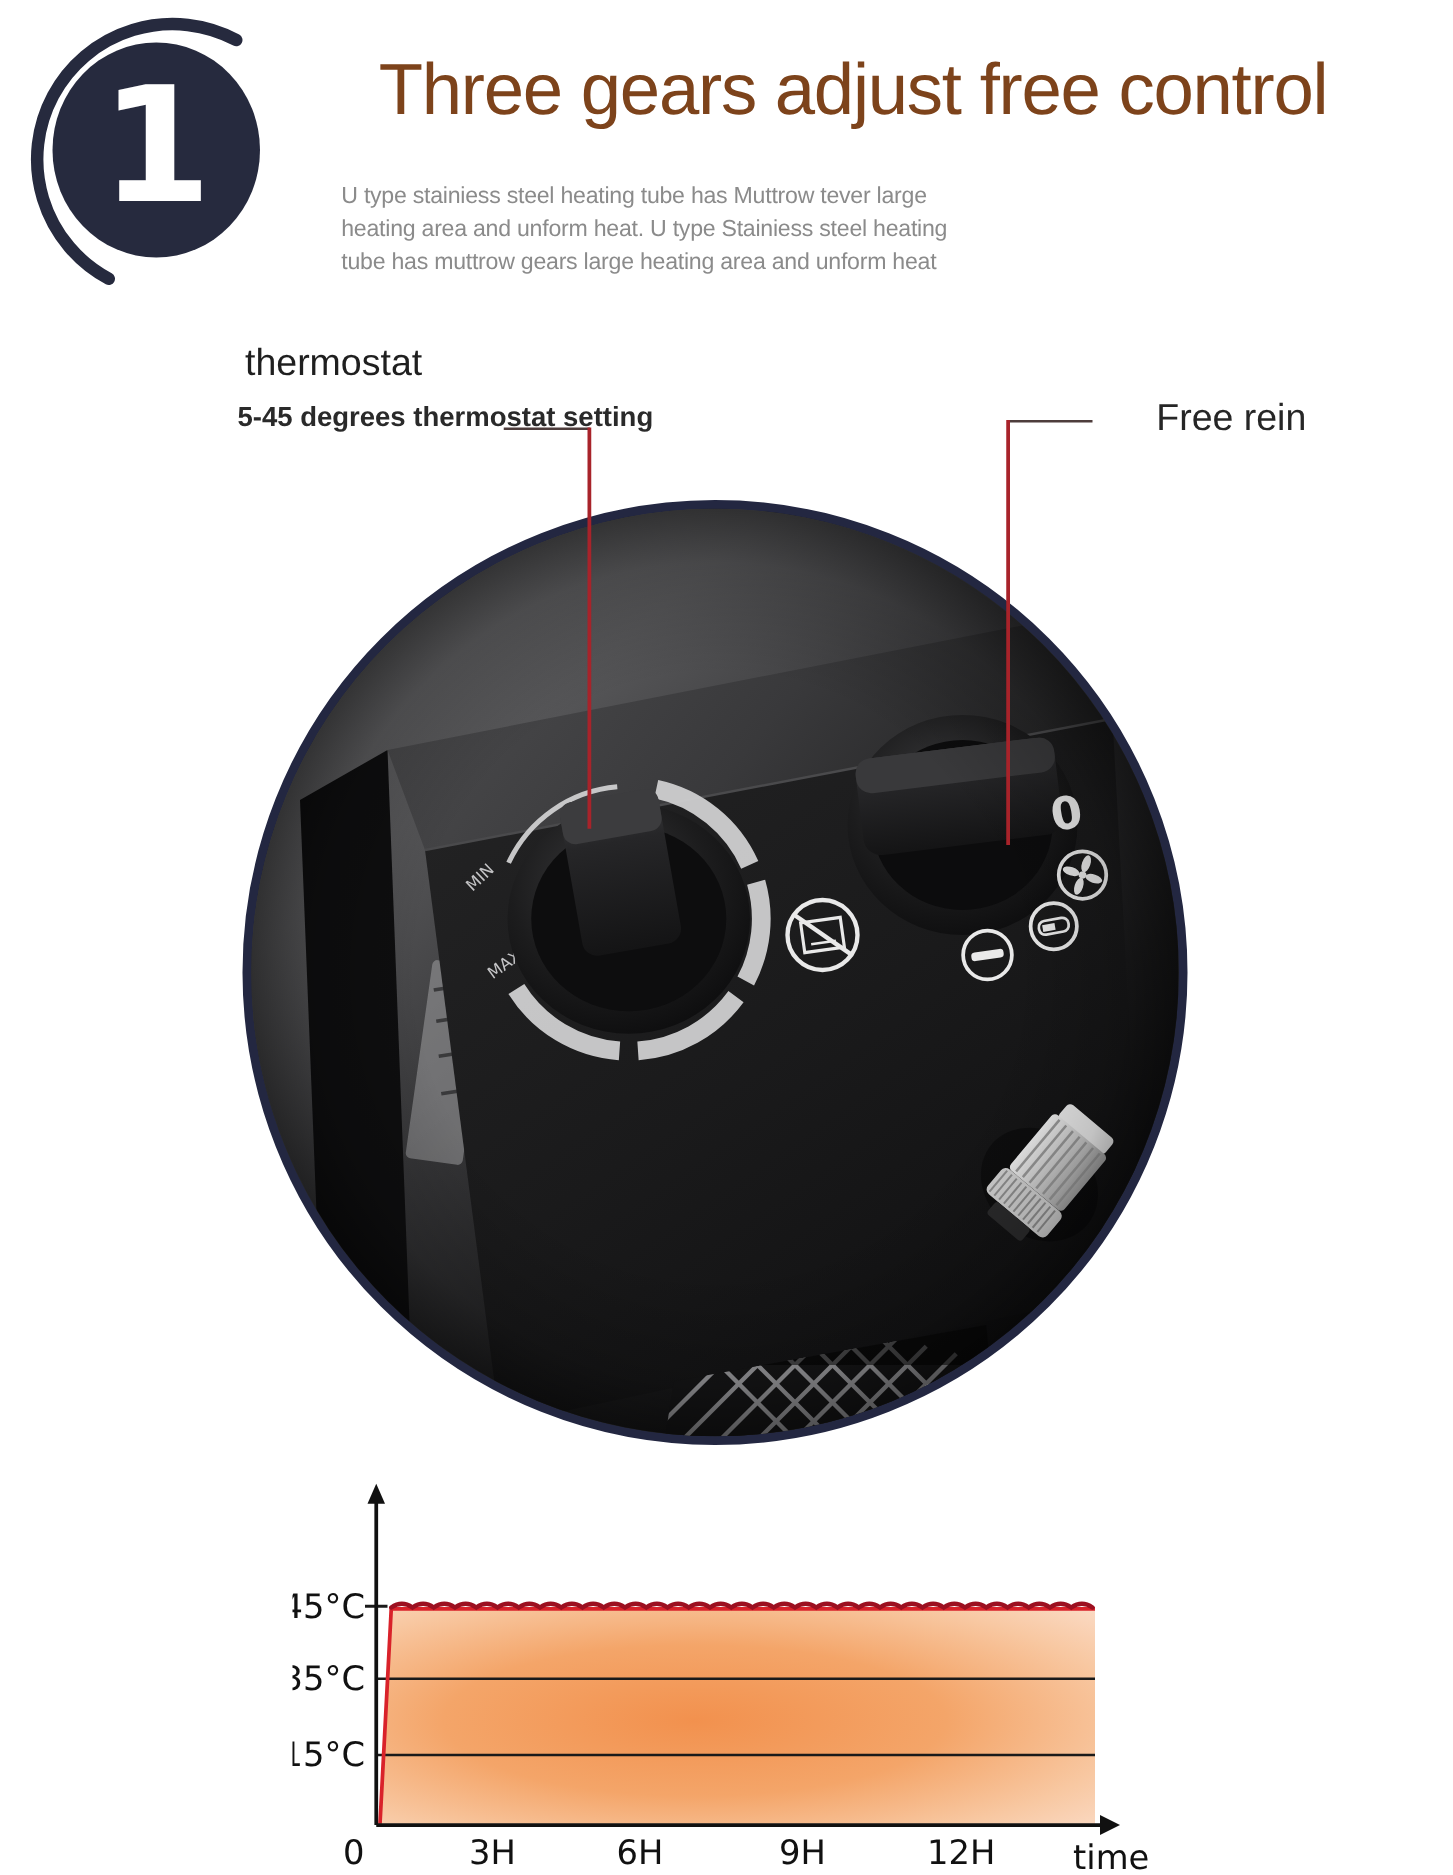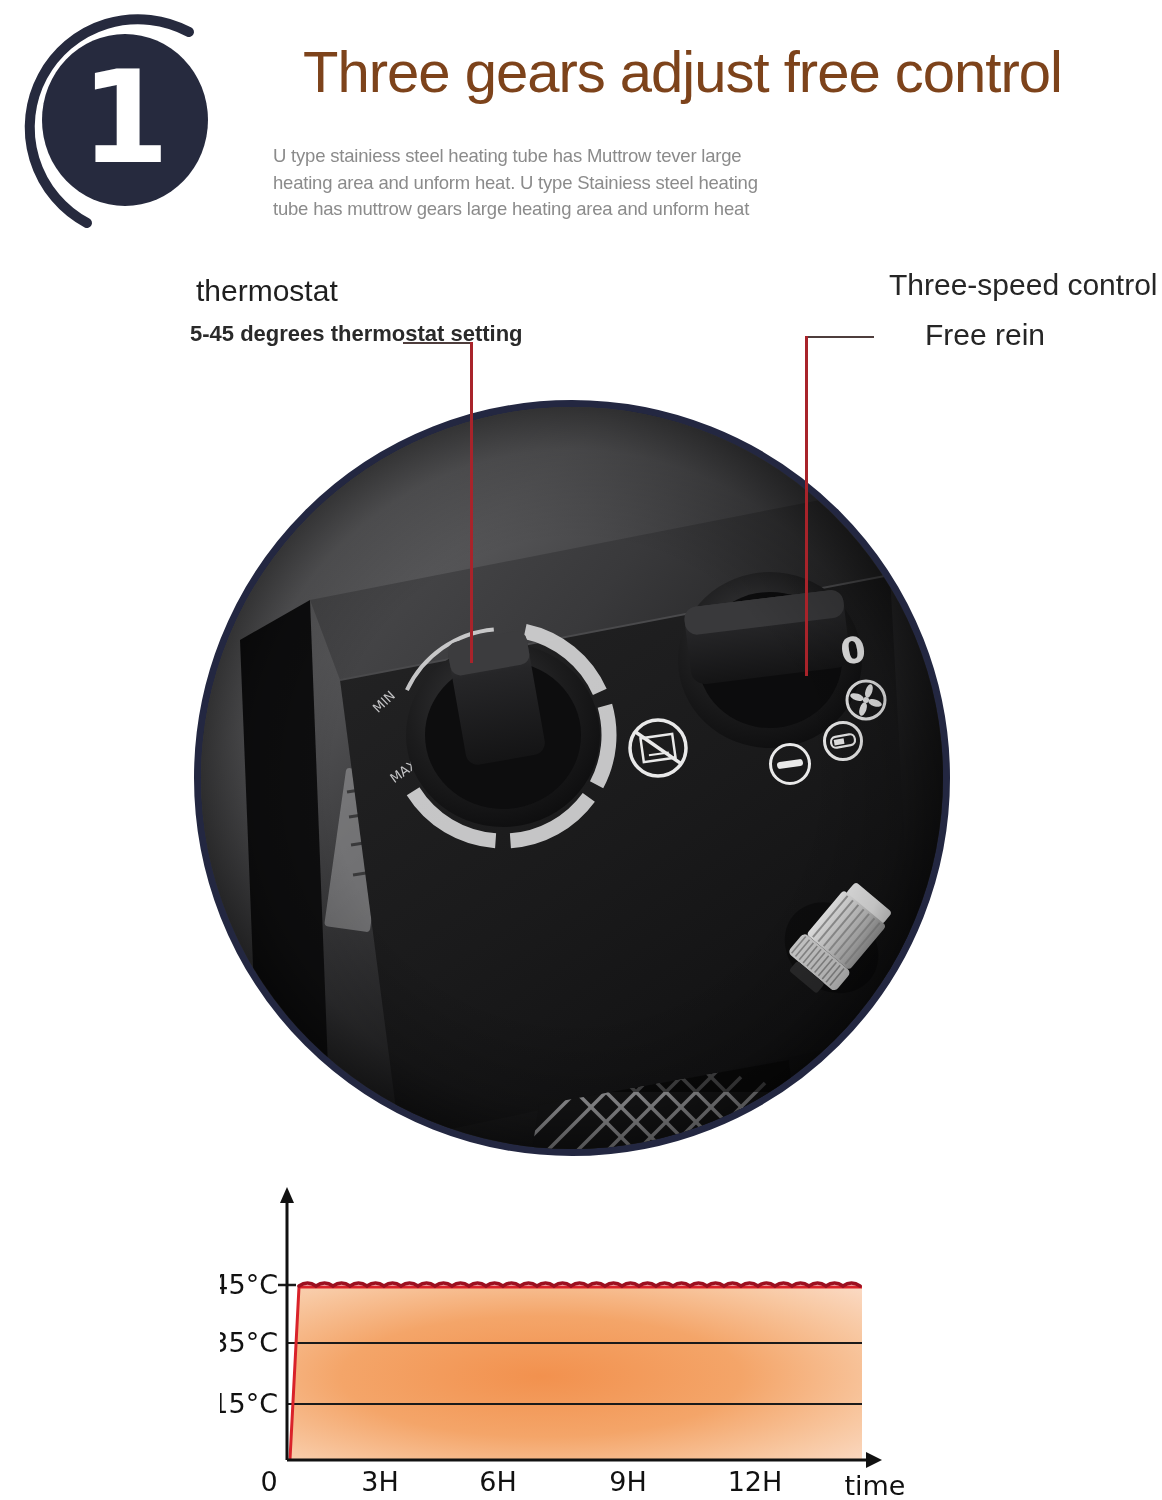--- a/index.html
+++ b/index.html
@@ -32,21 +32,21 @@
   .v-connector{width:2.5px;background:#a8232a;}
   #co-left-vline{left:470px;top:342px;height:321px;}
   #co-right-vline{left:805px;top:336px;height:340px;}
 
   
   #photo-circle{left:194px;top:400px;width:756px;height:756px;border-radius:50%;
     border:7px solid #232741;box-sizing:border-box;overflow:hidden;background:#222;}
   #photo-circle svg{display:block;}
 
   
-  #chart-wrap{left:220px;top:1185px;width:690px;height:315px;}
+  #chart-wrap{left:234px;top:1185px;width:690px;height:315px;}
   text{font-family:"DejaVu Sans",sans-serif;}
 </style>
 </head>
 <body>
 
 <div id="canvas">
 
   <div class="abs" id="badge-wrap">
     <svg width="240" height="240" viewBox="0 0 240 240">
       <path d="M183,28 A106,106 0 1 0 81,219" fill="none" stroke="#262a3e" stroke-width="10" stroke-linecap="round"></path>
@@ -58,21 +58,20 @@
 
   <div class="abs" id="page-title">Three gears adjust free control</div>
   <div class="abs" id="page-desc">
     <div>U type stainiess steel heating tube has Muttrow tever large</div>
     <div>heating area and unform heat. U type Stainiess steel heating</div>
     <div>tube has muttrow gears large heating area and unform heat</div>
   </div>
 
   <div class="abs" id="co-left-title">thermostat</div>
   <div class="abs" id="co-left-sub">5-45 degrees thermostat setting</div>
-  <div class="abs" id="co-right-title">Three-speed control</div>
   <div class="abs" id="co-right-sub">Free rein</div>
 
   <div class="abs" id="photo-circle">
     <svg width="742" height="742" viewBox="0 0 742 742">
       <defs>
         <linearGradient id="bgGrad" x1="0" y1="0" x2="0.85" y2="1">
           <stop offset="0" stop-color="#6b6b6d"></stop>
             <stop offset="0.28" stop-color="#565658"></stop>
           <stop offset="0.5" stop-color="#353537"></stop>
             <stop offset="0.75" stop-color="#19191a"></stop>

